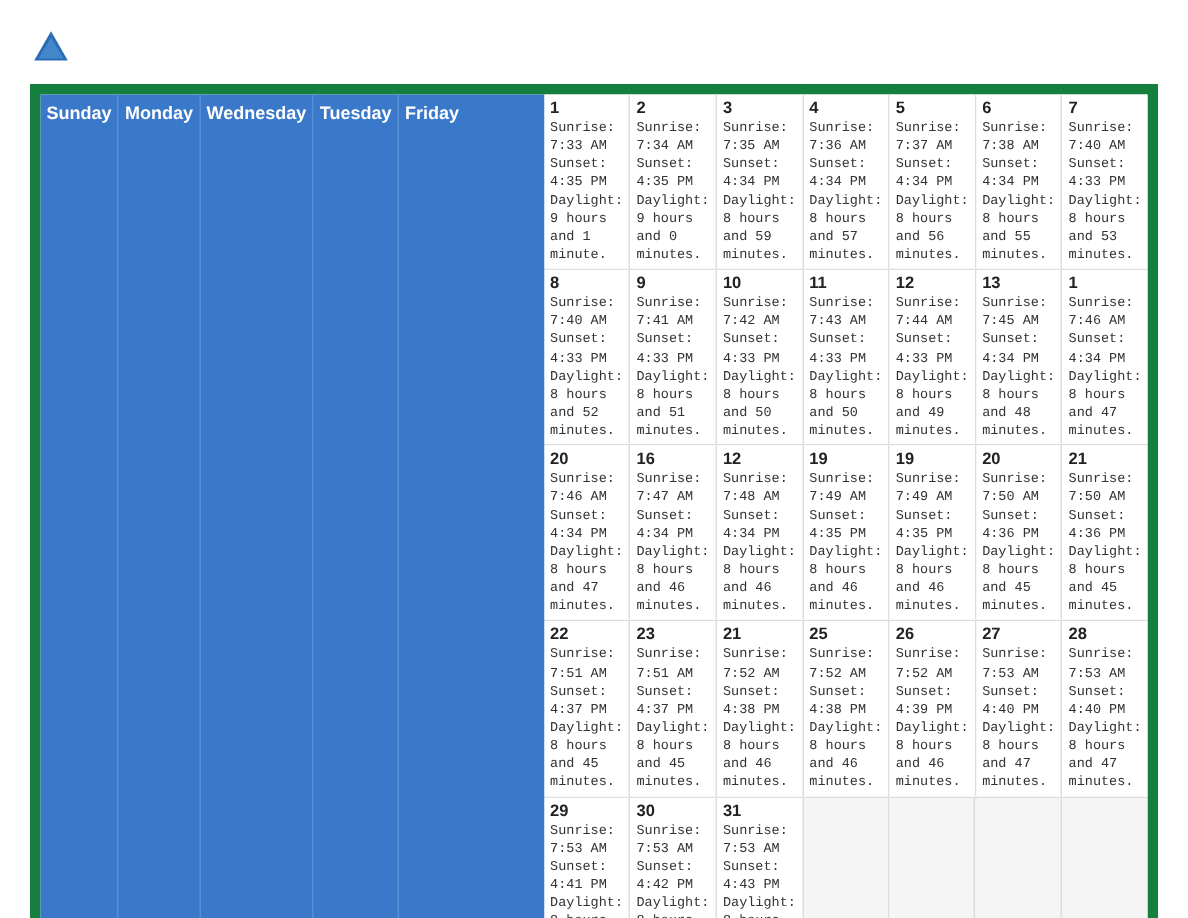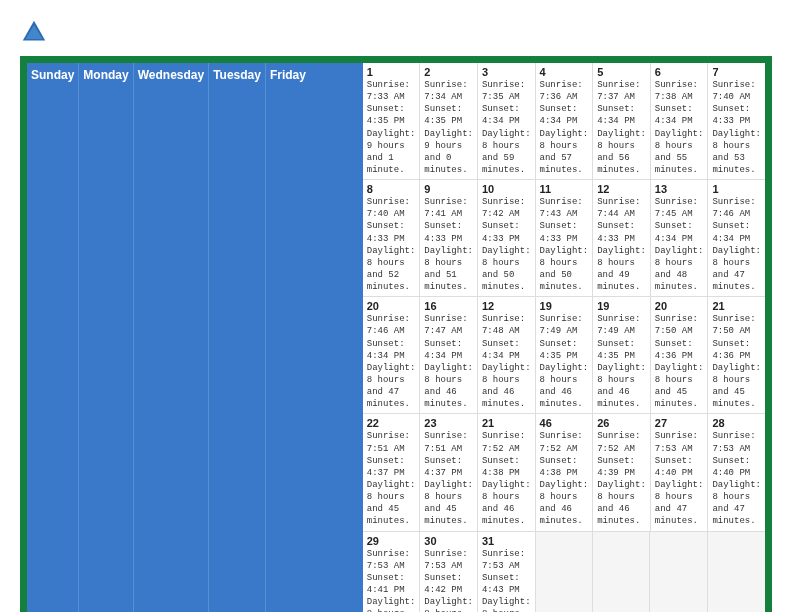--- a/index.html
+++ b/index.html
@@ -243,21 +243,21 @@
           </div>
           <div class="cal-cell">
             <span class="day-num">23</span>
             <div class="cell-text">Sunrise: 7:51 AM<br>Sunset: 4:37 PM<br>Daylight: 8 hours<br>and 45 minutes.</div>
           </div>
           <div class="cal-cell">
             <span class="day-num">21</span>
             <div class="cell-text">Sunrise: 7:52 AM<br>Sunset: 4:38 PM<br>Daylight: 8 hours<br>and 46 minutes.</div>
           </div>
           <div class="cal-cell">
-            <span class="day-num">46</span>
+            <span class="day-num">25</span>
             <div class="cell-text">Sunrise: 7:52 AM<br>Sunset: 4:38 PM<br>Daylight: 8 hours<br>and 46 minutes.</div>
           </div>
           <div class="cal-cell">
             <span class="day-num">26</span>
             <div class="cell-text">Sunrise: 7:52 AM<br>Sunset: 4:39 PM<br>Daylight: 8 hours<br>and 46 minutes.</div>
           </div>
           <div class="cal-cell">
             <span class="day-num">27</span>
             <div class="cell-text">Sunrise: 7:53 AM<br>Sunset: 4:40 PM<br>Daylight: 8 hours<br>and 47 minutes.</div>
           </div>

